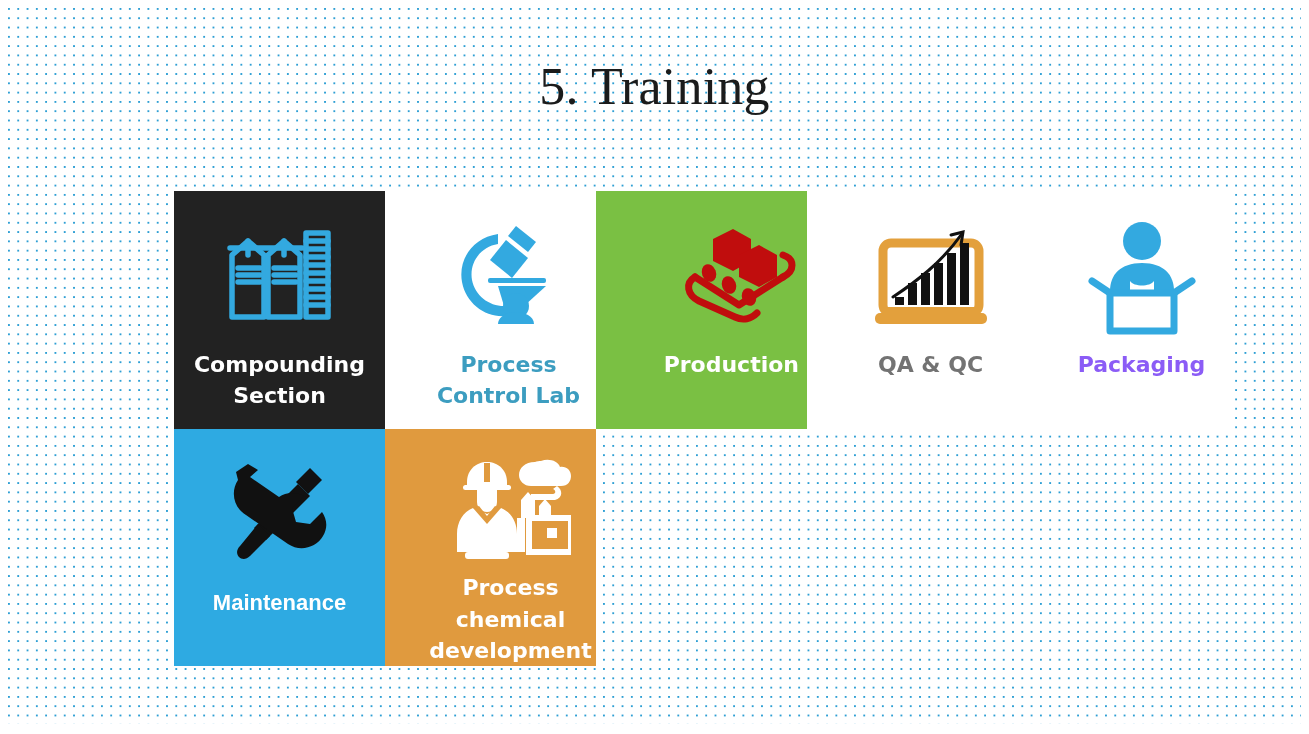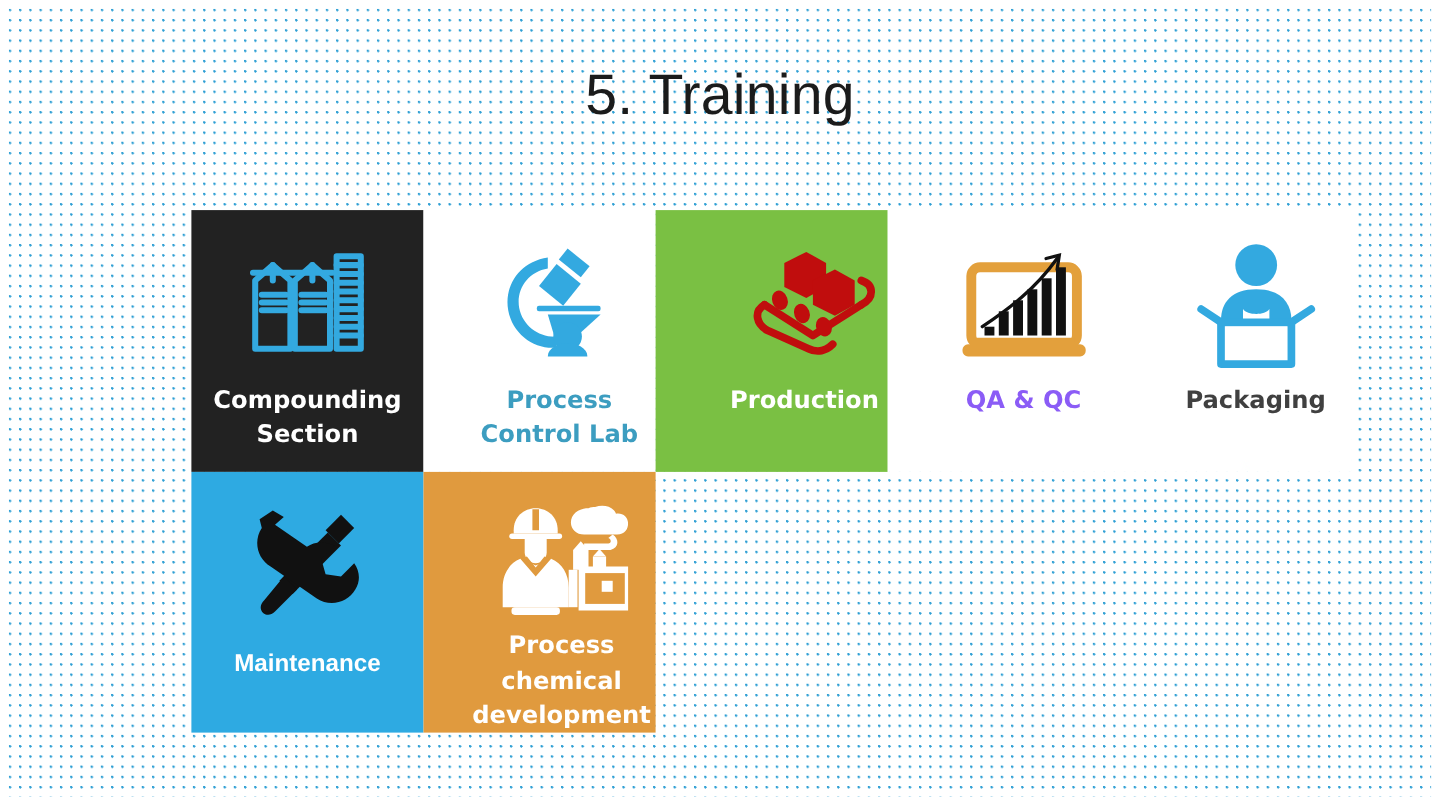--- a/index.html
+++ b/index.html
@@ -39,21 +39,21 @@
   #title {
     position: absolute;
     left: 0;
     top: 57px;
     width: 1309px;
     text-align: center;
     font-size: 52px;
     font-weight: 300;
     letter-spacing: 0.2px;
     color: #1b1b1b;
-    font-family: Liberation Sans, sans-serif;
+    font-family: Liberation Serif, serif;
     white-space: nowrap;
   }
 
   
   #grid {
     position: absolute;
     left: 174px;
     top: 191px;
     width: 1055px;
     height: 475px;
@@ -181,40 +181,40 @@
             <rect x="65" y="42" width="9" height="42"></rect>
             <rect x="78" y="32" width="9" height="52"></rect>
             <rect x="91" y="22" width="9" height="62"></rect>
           </g>
           <g stroke="#111111" stroke-width="3" fill="none" stroke-linecap="round">
             <path d="M24 76 C48 60 72 42 92 14"></path>
             <path d="M82 14 L94 11 L92 24"></path>
           </g>
         </svg>
       </div>
-      <div class="label" style="color:#8b5cf6">QA &amp; QC</div>
+      <div class="label" style="color:#737373">QA &amp; QC</div>
     </div>
 
     <div class="tile t-white r2">
       <div class="icon-wrap">
         <svg width="116" height="114" viewBox="0 0 116 114">
           <g fill="#33a9e0">
             <circle cx="58" cy="20" r="19"></circle>
             <path d="M58 42 C36 42 26 54 26 70 L90 70 C90 54 80 42 58 42 Z"></path>
             <path d="M46 60 L46 72 L70 72 L70 60 C66 66 50 66 46 60 Z" fill="#ffffff"></path>
           </g>
           <g fill="none" stroke="#33a9e0" stroke-width="7" stroke-linejoin="round" stroke-linecap="round">
             <path d="M26 72 L8 60"></path>
             <path d="M90 72 L108 60"></path>
             <rect x="26" y="72" width="64" height="38"></rect>
           </g>
           <rect x="30" y="76" width="56" height="30" fill="#ffffff"></rect>
         </svg>
       </div>
-      <div class="label" style="color:#404040">Packaging</div>
+      <div class="label" style="color:#8b5cf6">Packaging</div>
     </div>
 
     <div class="tile t-blue r2">
       <div class="icon-wrap">
         <svg width="112" height="112" viewBox="0 0 112 112">
           <g fill="#111111">
 
             <path d="M86 8 L98 20 L84 34 L72 22 Z"></path>
             <path d="M74 24 L86 36 L42 80 L30 68 Z"></path>
             <path d="M34 64 L46 76 L26 96 C18 104 8 94 16 86 Z"></path>

